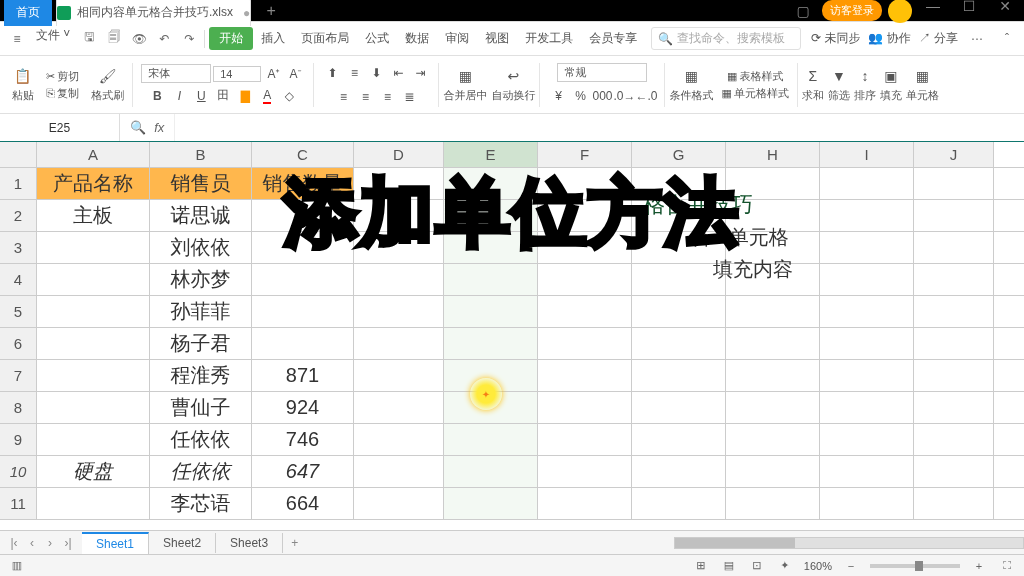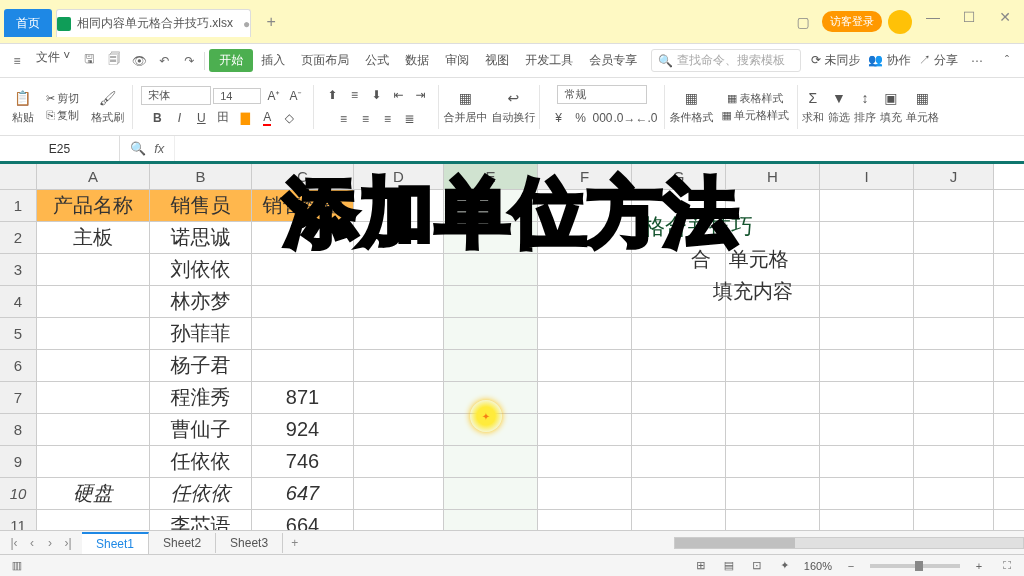--- a/index.html
+++ b/index.html
@@ -1,18 +1,18 @@
 <!DOCTYPE html>
 <html><head>
 <meta charset="utf-8">
 <style>
 * { margin: 0; padding: 0; box-sizing: border-box; font-family: "Microsoft YaHei", Arial, sans-serif; }
 body { width: 1024px; height: 576px; background: #fff; overflow: hidden; position: relative; }
 
-.titlebar { height: 44px; background: #fef9c3; display: flex; align-items: center; border-bottom: 1px solid #ddd; justify-content: space-between; }
+.titlebar { height: 22px; background: #000000; display: flex; align-items: center; border-bottom: 1px solid #ddd; justify-content: space-between; }
 .home-tab { background: #1e88e5; color: #fff; padding: 5px 12px; font-size: 12px; height: 28px; display: flex; align-items: center; margin: 3px 0 0 4px; border-radius: 3px 3px 0 0; }
 .file-tab { display: flex; align-items: center; padding: 0 0; font-size: 12px; color: #555; height: 28px; margin: 3px 0 0 4px; background: #fff; border: 1px solid #ddd; border-bottom: none; border-radius: 3px 3px 0 0; }
 .file-icon { width: 14px; height: 14px; background: #0f9d58; margin-right: 6px; border-radius: 2px; }
 .add-tab { width: 24px; text-align: center; color: #888; font-size: 16px; margin-left: 8px; }
 .titlebar-right { margin-left: auto; display: flex; align-items: center; gap: 6px; padding-right: 4px; }
 .tb-icon { width: 26px; height: 26px; display: flex; align-items: center; justify-content: center; color: #888; font-size: 14px; }
 .login-badge { background: #ff9800; color: #fff; padding: 3px 8px; font-size: 11px; border-radius: 10px; }
 .avatar { width: 24px; height: 24px; border-radius: 50%; background: #ffc107; }
 .win-ctrl { width: 30px; height: 26px; text-align: center; font-size: 14px; color: #888; }
 
@@ -29,21 +29,21 @@
 .ribbon { height: 58px; display: flex; align-items: center; background: #fff; border-bottom: 1px solid #e0e0e0; padding: 2px 8px; font-size: 11px; color: #555; gap: 4px; }
 .ribbon-group { display: flex; flex-direction: column; align-items: center; justify-content: center; gap: 2px; padding: 0 4px; }
 .ribbon-sep { width: 1px; height: 44px; background: #e5e5e5; }
 .rb-big { display: flex; flex-direction: column; align-items: center; gap: 2px; }
 .rb-ico { width: 20px; height: 20px; display: flex; align-items: center; justify-content: center; font-size: 14px; }
 .rb-row { display: flex; align-items: center; gap: 2px; }
 .font-sel { border: 1px solid #ccc; padding: 1px 16px 1px 6px; font-size: 11px; min-width: 70px; }
 .size-sel { border: 1px solid #ccc; padding: 1px 28px 1px 6px; font-size: 11px; min-width: 32px; }
 .rb-btn { width: 20px; height: 20px; display: flex; align-items: center; justify-content: center; border: 1px solid transparent; font-size: 12px; }
 
-.namebox-row { height: 28px; display: flex; align-items: center; border-bottom: 3px solid #0f766e; background: #fff; }
+.namebox-row { height: 28px; display: flex; align-items: center; border-bottom: 1px solid #0f766e; background: #fff; }
 .namebox { width: 120px; border-right: 1px solid #ddd; padding: 0 8px; font-size: 12px; text-align: center; color: #333; height: 100%; display: flex; align-items: center; justify-content: center; }
 .fx-area { display: flex; align-items: center; padding: 0 10px; gap: 8px; color: #666; font-size: 13px; }
 
 .grid { position: relative; background: #fff; }
 .colheaders { display: flex; height: 26px; border-bottom: 1px solid #ccc; }
 .corner { width: 37px; border-right: 1px solid #ccc; background: #f0f0f0; }
 .ch { border-right: 1px solid #ccc; background: #f0f0f0; display: flex; align-items: center; justify-content: center; font-size: 15px; color: #555; font-weight: 400; }
 .ch.sel { background: #d0e3d0; }
 .rows { }
 .gr { display: flex; border-bottom: 1px solid #ccc; }

